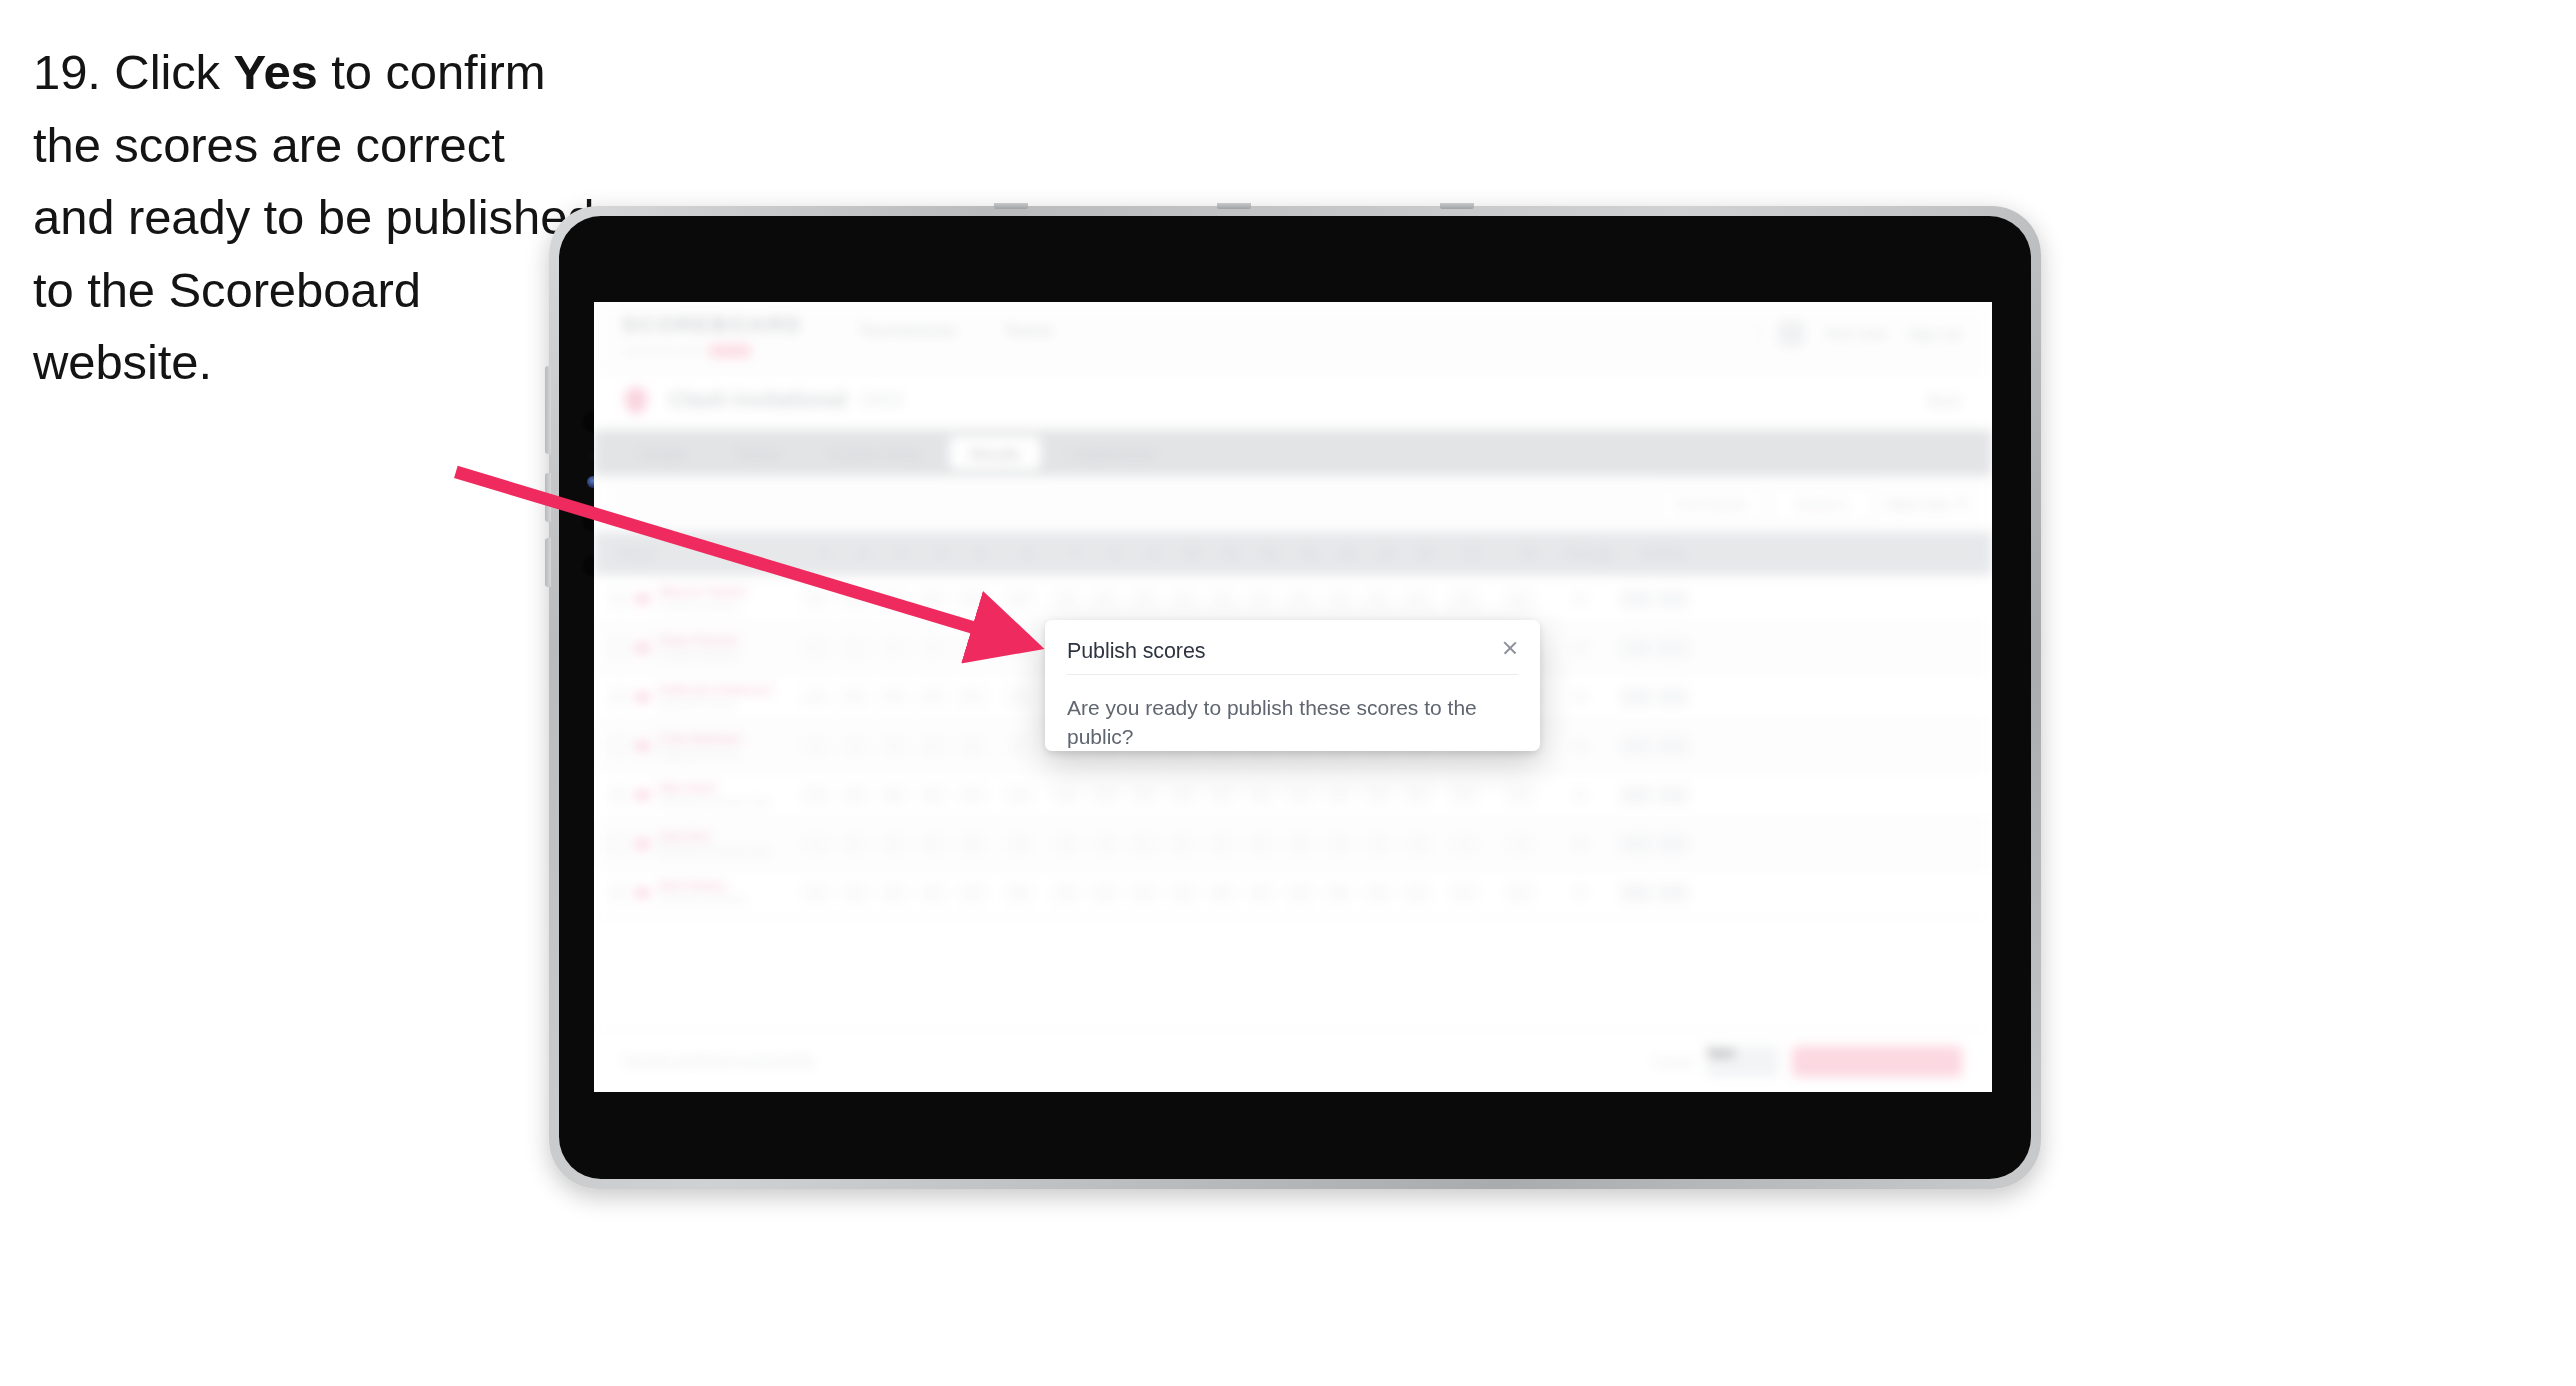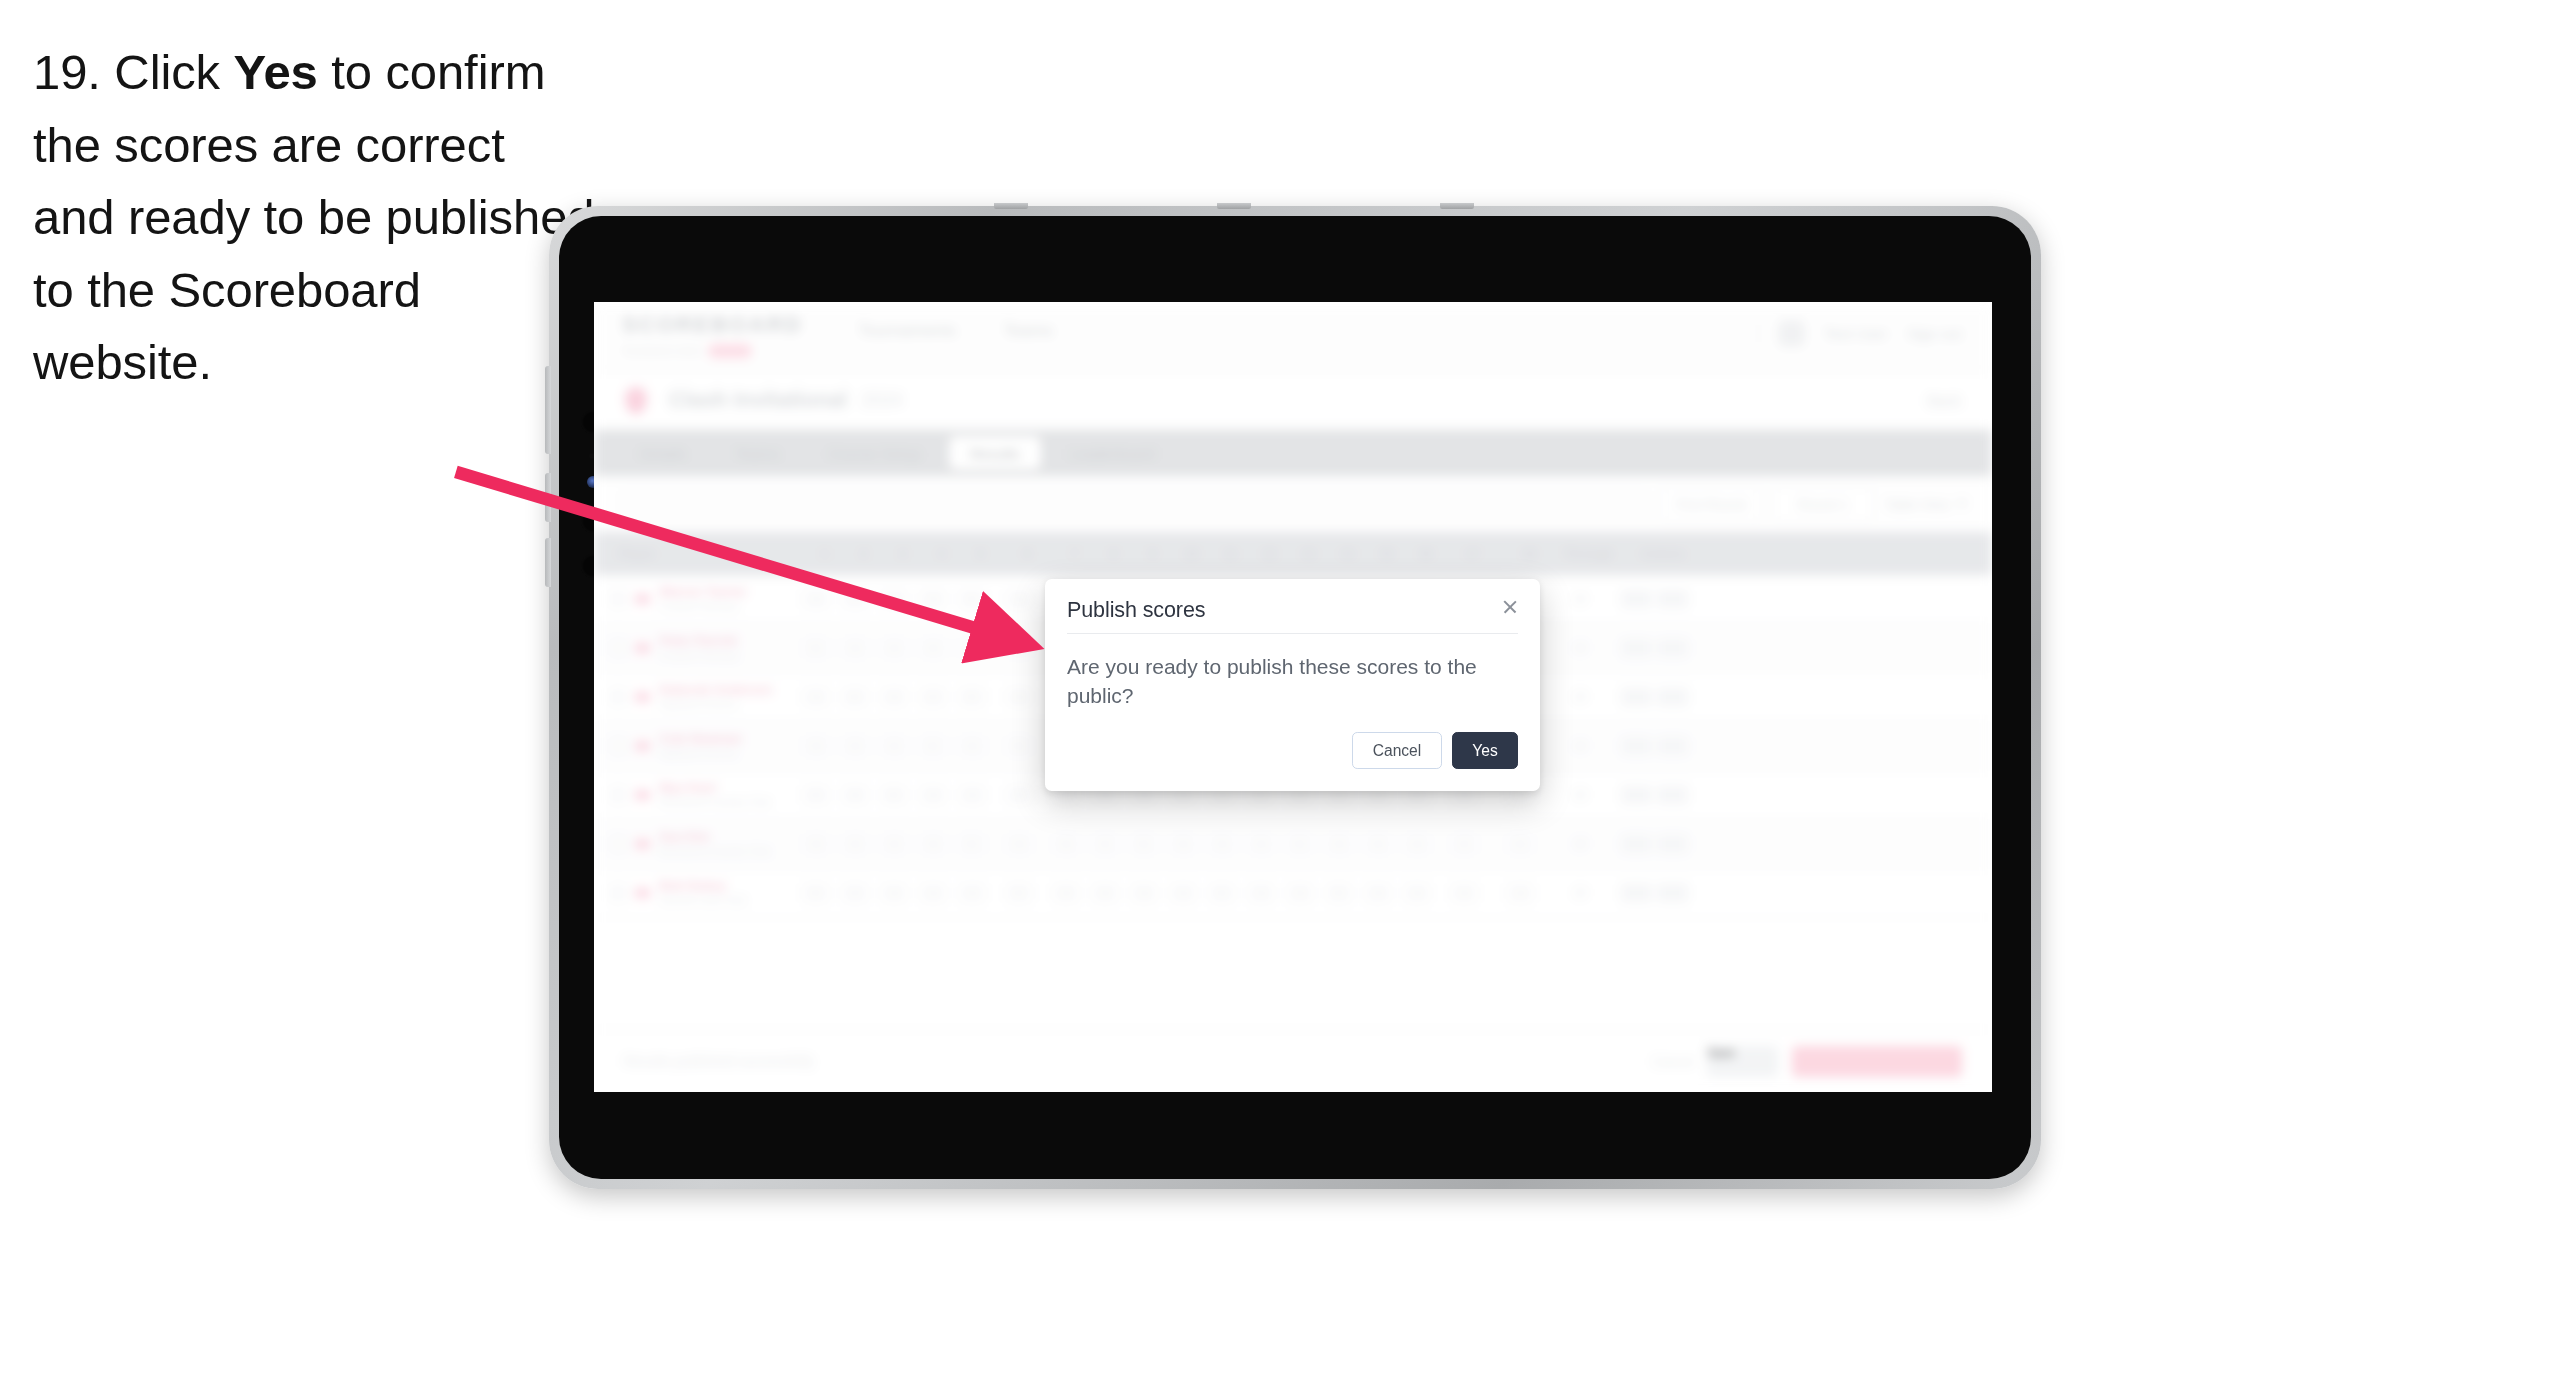--- a/index.html
+++ b/index.html
@@ -411,21 +411,21 @@
     align-items: center;
     justify-content: center;
     color: #fbc1d0;
     font-size: 13.4px;
   }
 
   
   #modal {
     position: absolute;
     left: 1045px;
-    top: 579px;
+    top: 620px;
     width: 495px;
     background: #ffffff;
     border-radius: 6.7px;
     box-shadow: 0 12px 34px rgba(0,0,0,0.20), 0 2.2px 7.4px rgba(0,0,0,0.10);
     z-index: 30;
     padding: 0;
   }
   .modal-head {
     display: flex;
     align-items: flex-start;
@@ -848,24 +848,20 @@
   </div>
 </div>
 
 <div id="modal">
   <div class="modal-head">
     <div class="modal-title">Publish scores</div>
     <div class="modal-close"></div>
   </div>
   <div class="modal-rule"></div>
   <div class="modal-body">Are you ready to publish these scores to the public?</div>
-  <div class="modal-foot">
-    <button class="btn btn-cancel">Cancel</button>
-    <button class="btn btn-yes">Yes</button>
-  </div>
 </div>
 
 <svg id="arrow" viewBox="0 0 3471 1868">
   <defs>
     <marker id="ahead" markerWidth="6" markerHeight="6" refX="2.6" refY="3" orient="auto">
       <path d="M0,0 L6,3 L0,6 Z" fill="#ee2a5e"></path>
     </marker>
   </defs>
   <line x1="614" y1="636" x2="1352" y2="858" stroke="#ee2a5e" stroke-width="17" marker-end="url(#ahead)"></line>
 </svg>

